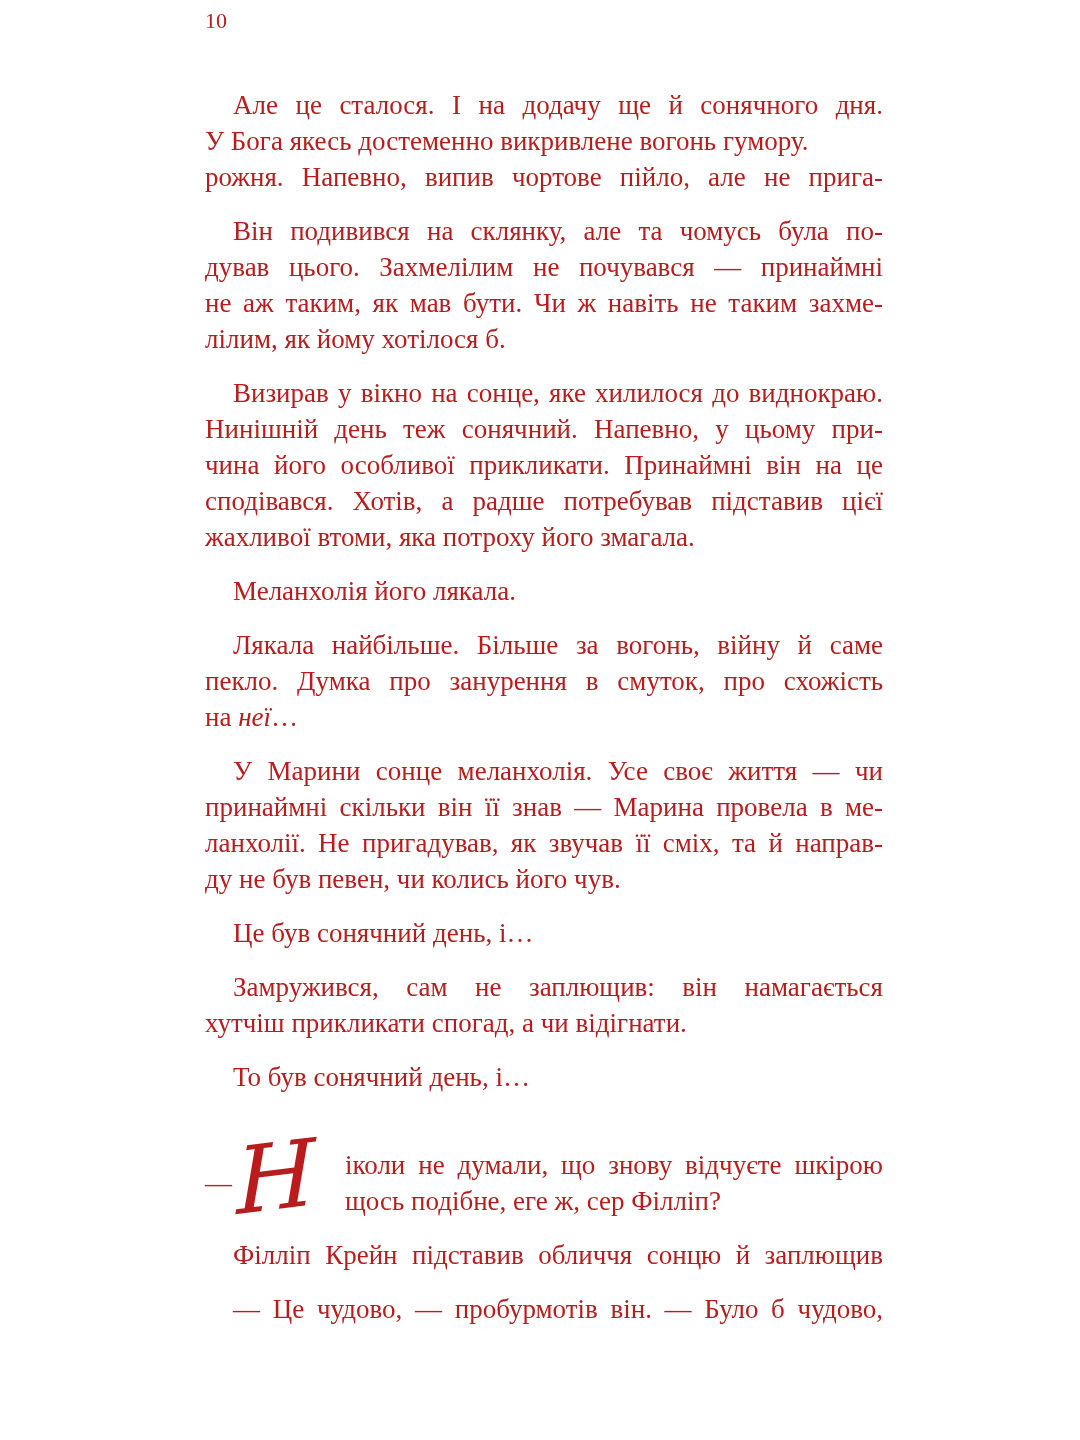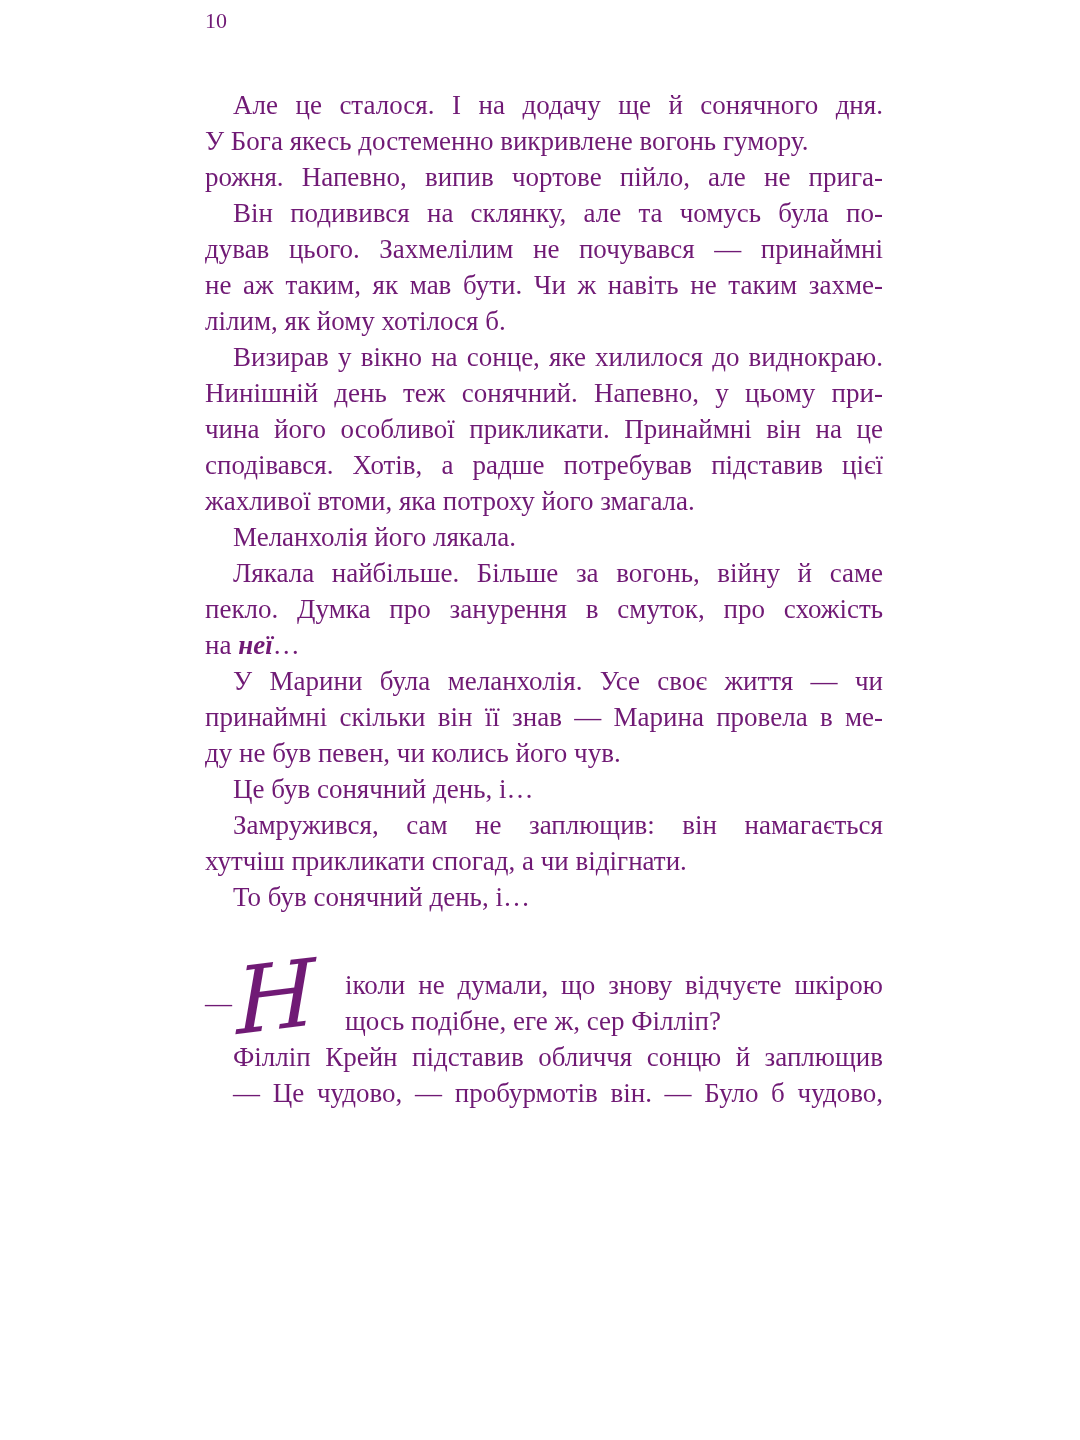--- a/index.html
+++ b/index.html
@@ -11,42 +11,42 @@
     width: 1080px;
     height: 1440px;
     overflow: hidden;
   }
   .page {
     box-sizing: border-box;
     width: 1080px;
     height: 1440px;
     padding: 8px 197px 0 205px;
     font-family: "Liberation Serif", "DejaVu Serif", serif;
-    color: #701a75;
+    color: #b91c1c;
     background: #ffffff;
   }
   .page-number {
     font-size: 22px;
     line-height: 26px;
     text-align: left;
   }
   .text-block {
     margin-top: 53px;
     font-size: 27px;
     line-height: 36px;
   }
   .paragraph { margin: 0; }
   .line {
     text-align: justify;
     text-align-last: justify;
     min-height: 36px;
   }
   .line.last { text-align-last: left; }
-  .line.first { text-indent: 28px; }
-  em { font-style: italic; font-weight: bold; }
+  .line.first { text-indent: 28px; margin-top: 18px; }
+  em { font-style: italic; }
   .dropcap-para { margin-top: 52px; }
   .dropcap-float {
     float: left;
     width: 140px;
     height: 72px;
     display: flex;
     align-items: center;
     justify-content: flex-start;
     overflow: visible;
   }
@@ -94,22 +94,23 @@
       </div>
       <div class="paragraph">
         <div class="line first last">Меланхолія його лякала.</div>
       </div>
       <div class="paragraph">
         <div class="line first">Лякала найбільше. Більше за вогонь, війну й саме</div>
         <div class="line">пекло. Думка про занурення в смуток, про схожість</div>
         <div class="line last">на <em>неї</em>…</div>
       </div>
       <div class="paragraph">
-        <div class="line first">У Марини була меланхолія. Усе своє життя — чи</div>
+        <div class="line first">У Марини сонце меланхолія. Усе своє життя — чи</div>
         <div class="line">принаймні скільки він її знав — Марина провела в ме-</div>
+        <div class="line">ланхолії. Не пригадував, як звучав її сміх, та й направ-</div>
         <div class="line last">ду не був певен, чи колись його чув.</div>
       </div>
       <div class="paragraph">
         <div class="line first last">Це був сонячний день, і…</div>
       </div>
       <div class="paragraph">
         <div class="line first">Замружився, сам не заплющив: він намагається</div>
         <div class="line last">хутчіш прикликати спогад, а чи відігнати.</div>
       </div>
       <div class="paragraph">

